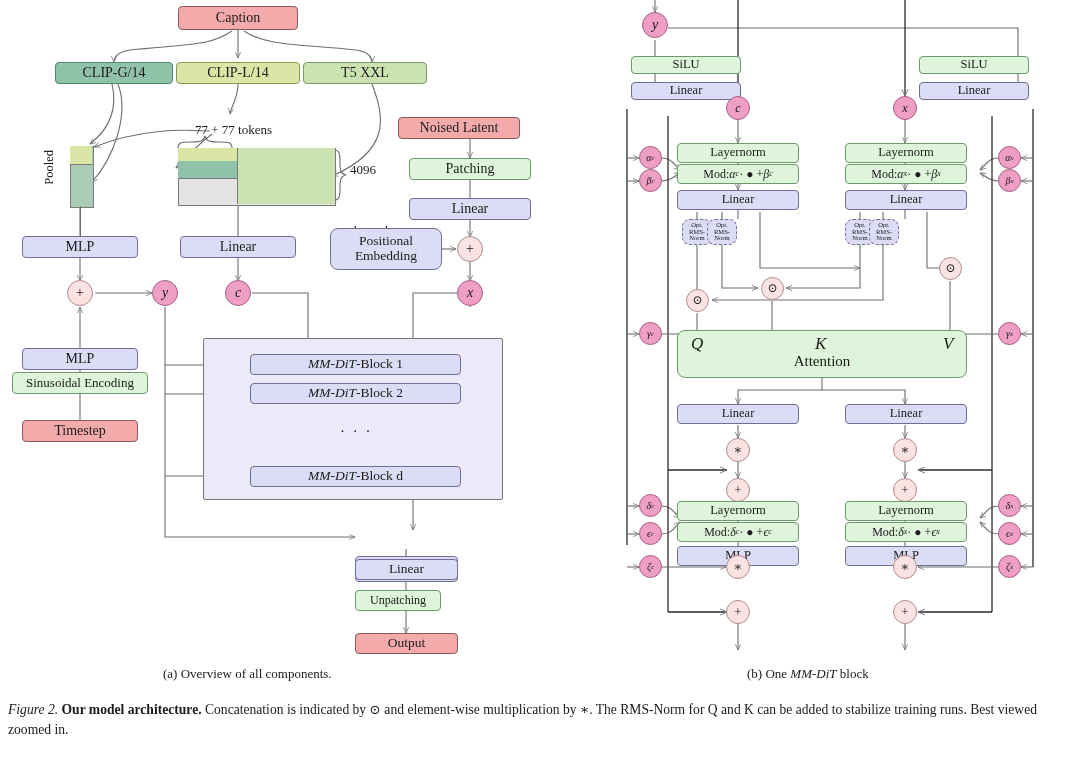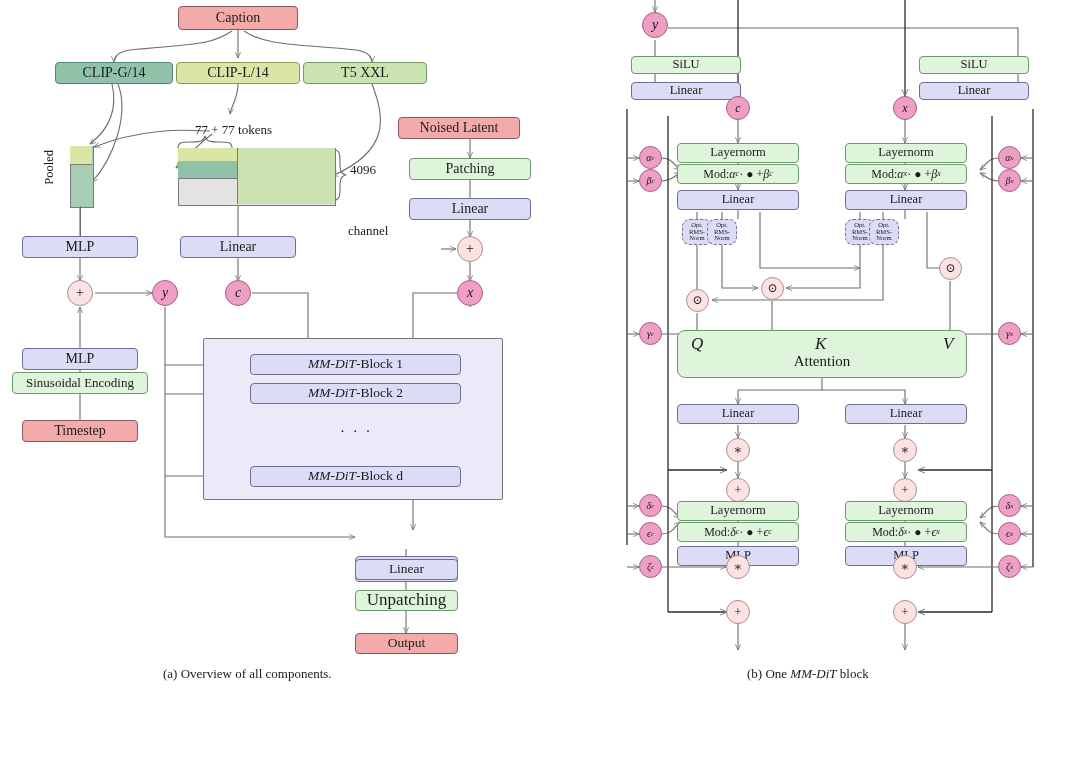--- a/index.html
+++ b/index.html
@@ -256,20 +256,25 @@
   <div style="position:absolute;left:178px;top:161px;width:59px;height:17px;
               background:#8fc2a8;border-bottom:1px solid #7a7a7a;"></div>
 
   <div class="node n-blue" style="left:22px;top:236px;width:116px;height:22px;font-size:14px;">MLP</div>
   <div class="node n-blue" style="left:180px;top:236px;width:116px;height:22px;font-size:14px;">Linear</div>
 
   <div class="node n-red" style="left:398px;top:117px;width:122px;height:22px;font-size:14px;">Noised Latent</div>
   <div class="node n-green" style="left:409px;top:158px;width:122px;height:22px;font-size:14px;">Patching</div>
   <div class="node n-blue" style="left:409px;top:198px;width:122px;height:22px;font-size:14px;">Linear</div>
 
+  <div class="node n-blue" style="left:330px;top:228px;width:112px;height:42px;font-size:13.5px;
+              flex-direction:column;border-radius:8px;">
+    <span>Positional</span>
+    <span>Embedding</span>
+  </div>
 
   <div class="circ c-op" style="left:457px;top:236px;width:26px;height:26px;font-size:14px;">+</div>
   <div class="circ c-op" style="left:67px;top:280px;width:26px;height:26px;font-size:14px;">+</div>
 
   <div class="circ c-pink mth" style="left:152px;top:280px;width:26px;height:26px;font-size:14px;">y</div>
   <div class="circ c-pink mth" style="left:225px;top:280px;width:26px;height:26px;font-size:14px;">c</div>
   <div class="circ c-pink mth" style="left:457px;top:280px;width:26px;height:26px;font-size:14px;">x</div>
 
   <div class="node n-blue" style="left:22px;top:348px;width:116px;height:22px;font-size:14px;">MLP</div>
   <div class="node n-green" style="left:12px;top:372px;width:136px;height:22px;font-size:13px;">Sinusoidal Encoding</div>
@@ -286,21 +291,21 @@
       <span>-Block 2</span>
   </div>
   <div class="lbl" style="left:340px;top:423px;font-size:15px;letter-spacing:2px;">· · ·</div>
   <div class="node n-blue" style="left:250px;top:466px;width:211px;height:21px;font-size:13.5px;">
     <span class="it">MM-DiT</span>
       <span>-Block d</span>
   </div>
 
   <div class="node n-blue" style="left:355px;top:556px;width:103px;height:26px;font-size:13.5px;">Modulation</div>
   <div class="node n-blue" style="left:355px;top:559px;width:103px;height:21px;font-size:13.5px;">Linear</div>
-  <div class="node n-green" style="left:355px;top:590px;width:103px;height:21px;font-size:17px;">Unpatching</div>
+  <div class="node n-green" style="left:355px;top:590px;width:86px;height:21px;font-size:12px;">Unpatching</div>
   <div class="node n-red" style="left:355px;top:633px;width:103px;height:21px;font-size:13.5px;">Output</div>
 
   <div class="circ c-pink mth" style="left:642px;top:12px;width:26px;height:26px;font-size:14px;">y</div>
 
   <div class="node n-green" style="left:631px;top:56px;width:110px;height:18px;font-size:12.5px;">SiLU</div>
   <div class="node n-blue" style="left:631px;top:82px;width:110px;height:18px;font-size:12.5px;">Linear</div>
   <div class="node n-green" style="left:919px;top:56px;width:110px;height:18px;font-size:12.5px;">SiLU</div>
   <div class="node n-blue" style="left:919px;top:82px;width:110px;height:18px;font-size:12.5px;">Linear</div>
 
   <div class="circ c-pink mth" style="left:726px;top:96px;width:24px;height:24px;font-size:12px;">c</div>
@@ -444,14 +449,18 @@
   </div>
   <div class="node n-blue" style="left:845px;top:546px;width:122px;height:20px;font-size:12.5px;">MLP</div>
   <div class="circ c-op" style="left:893px;top:555px;width:24px;height:24px;font-size:13px;">∗</div>
   <div class="circ c-op" style="left:893px;top:600px;width:24px;height:24px;font-size:13px;">+</div>
 
   <div class="subcap" style="left:163px;top:666px;">(a) Overview of all components.</div>
   <div class="subcap" style="left:747px;top:666px;">
     <span>(b) One </span><span class="it">MM-DiT</span><span> block</span>
   </div>
 
+  <div class="figcap">
+    <span class="it">Figure 2.</span>
+    <span class="bd">Our model architecture.</span><span> Concatenation is indicated by ⊙ and element-wise multiplication by ∗. The RMS-Norm for Q and K can be added to stabilize training runs. Best viewed zoomed in.</span>
+  </div>
 
 </div>
 
 </body></html>

